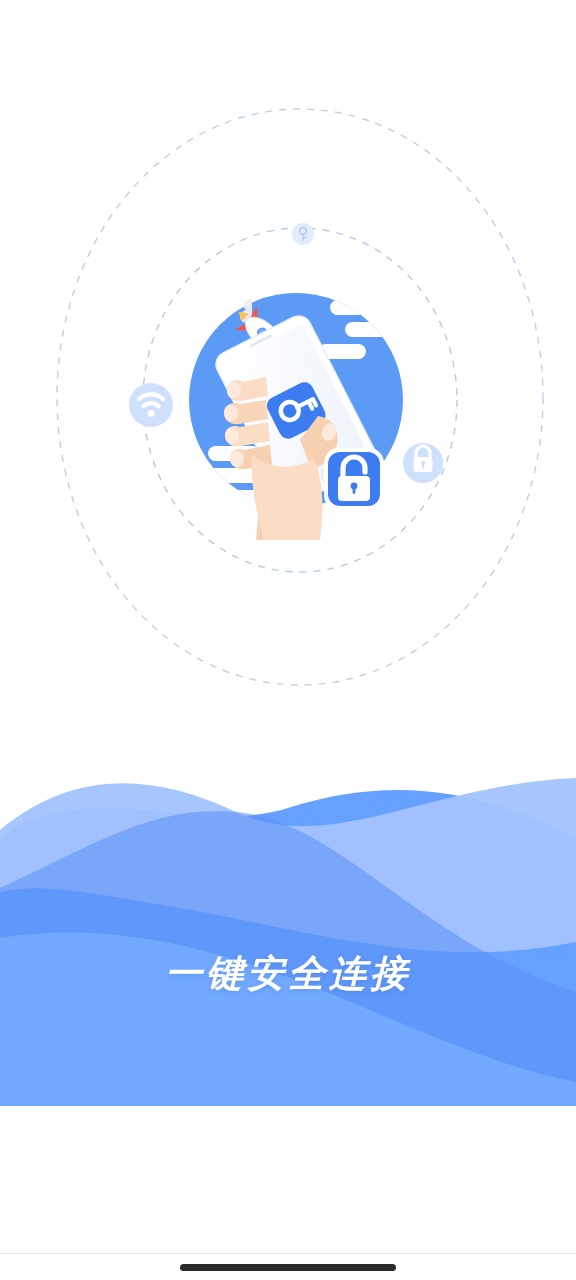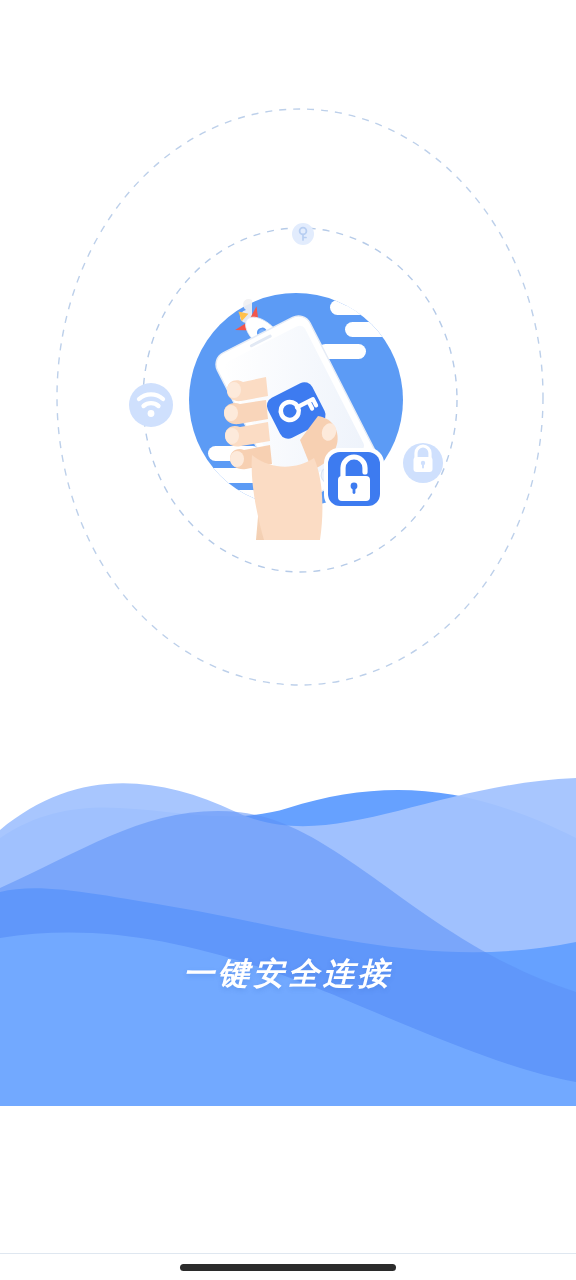--- a/index.html
+++ b/index.html
@@ -57,21 +57,21 @@
     display: block;
   }
 
   
   #tagline {
     position: absolute;
     left: 0;
     top: 946px;
     width: 576px;
     text-align: center;
-    font-size: 31px;
+    font-size: 37px;
     line-height: 56px;
     font-weight: 700;
     font-style: italic;
     letter-spacing: 4px;
     color: #ffffff;
     text-shadow: 0 2px 5px rgba(40, 90, 180, 0.20);
     white-space: nowrap;
     user-select: none;
   }
 

